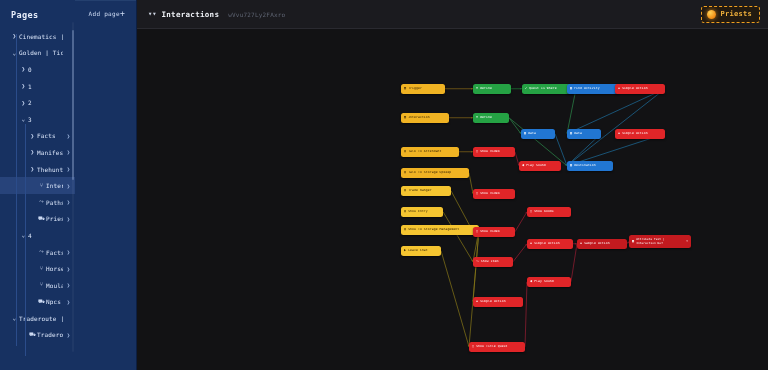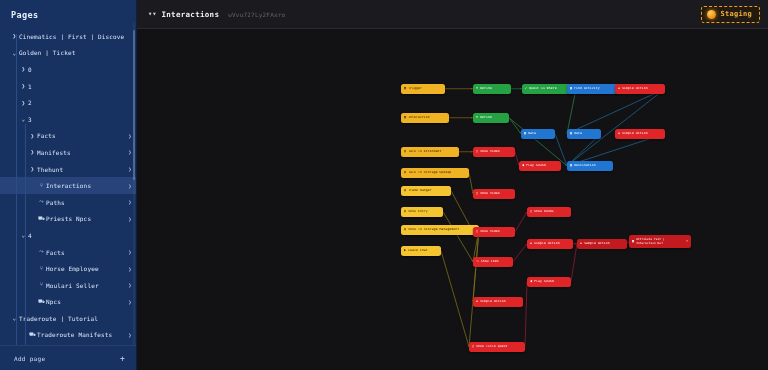--- a/index.html
+++ b/index.html
@@ -9,21 +9,21 @@
     font-family:"DejaVu Sans Mono","Liberation Mono",monospace;
     -webkit-font-smoothing:none;
   }
   #app{display:flex;width:768px;height:370px;}
 
   
   #sidebar{
     width:136px;height:370px;flex:0 0 136px;
     background:#173161;
     border-right:1px solid #0d1f42;
-    display:flex;flex-direction:column;
+    display:flex;flex-direction:row;
     position:relative;
   }
   #side-scroll{flex:1 1 auto;overflow:hidden;position:relative;}
   .pages-title{
     color:#e8eefb;font-size:8.5px;letter-spacing:.4px;
     padding:10px 0 8px 11px;font-weight:bold;
   }
   .row{
     display:flex;align-items:center;
     height:16.6px;font-size:6px;letter-spacing:.15px;
@@ -245,21 +245,21 @@
   </aside>
 
   <section id="main">
 
     <header id="topbar">
       <span class="tb-ic">▾▾</span>
       <span id="tb-title">Interactions</span>
       <span id="tb-id">wVvu727Ly2FAxro</span>
       <div id="env">
         <span class="dot"></span>
-        <span class="etxt">Staging</span>
+        <span class="etxt">Priests</span>
       </div>
     </header>
 
     <div id="canvas">
       <svg class="edges" id="edge-layer">
           <line x1="308" y1="59.75" x2="336" y2="59.75" stroke="#8a6a18" stroke-width="0.7"></line>
           <polygon points="336,59.75 334.19910579529466,60.61993106822246 334.19910579529466,58.88006893177754" fill="#8a6a18"></polygon>
           <line x1="374" y1="59.75" x2="385" y2="59.75" stroke="#1e7a36" stroke-width="0.7"></line>
           <polygon points="385,59.75 383.19910579529466,60.61993106822246 383.19910579529466,58.88006893177754" fill="#1e7a36"></polygon>
           <line x1="439" y1="59.75" x2="430" y2="59.75" stroke="#1c6f9e" stroke-width="0.7"></line>

